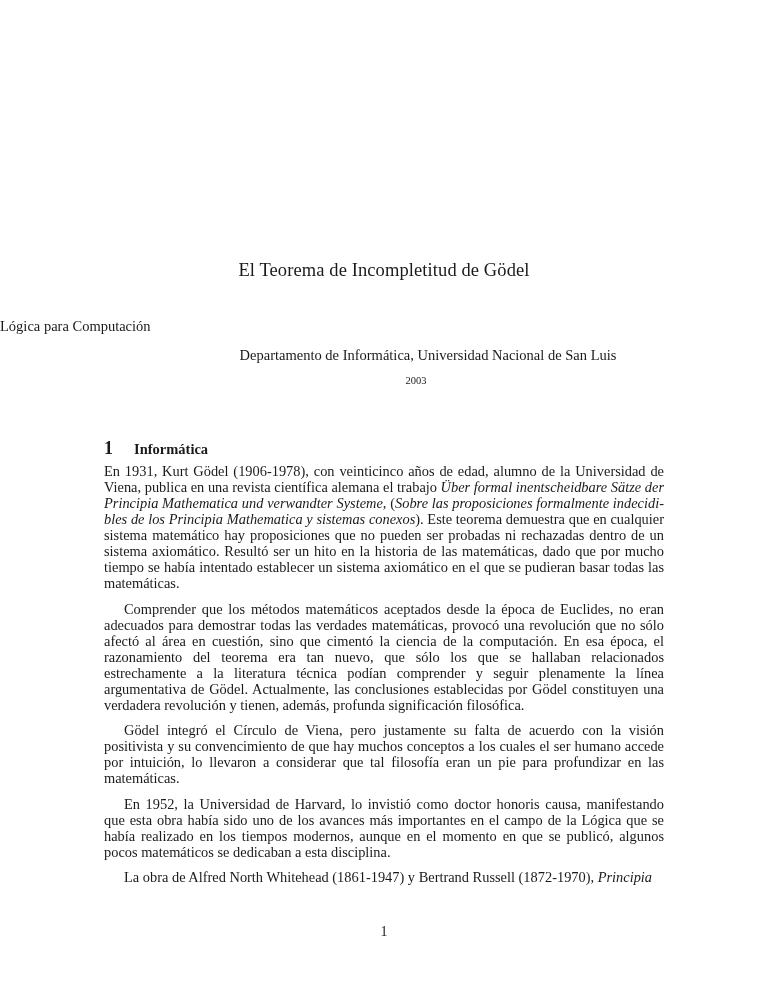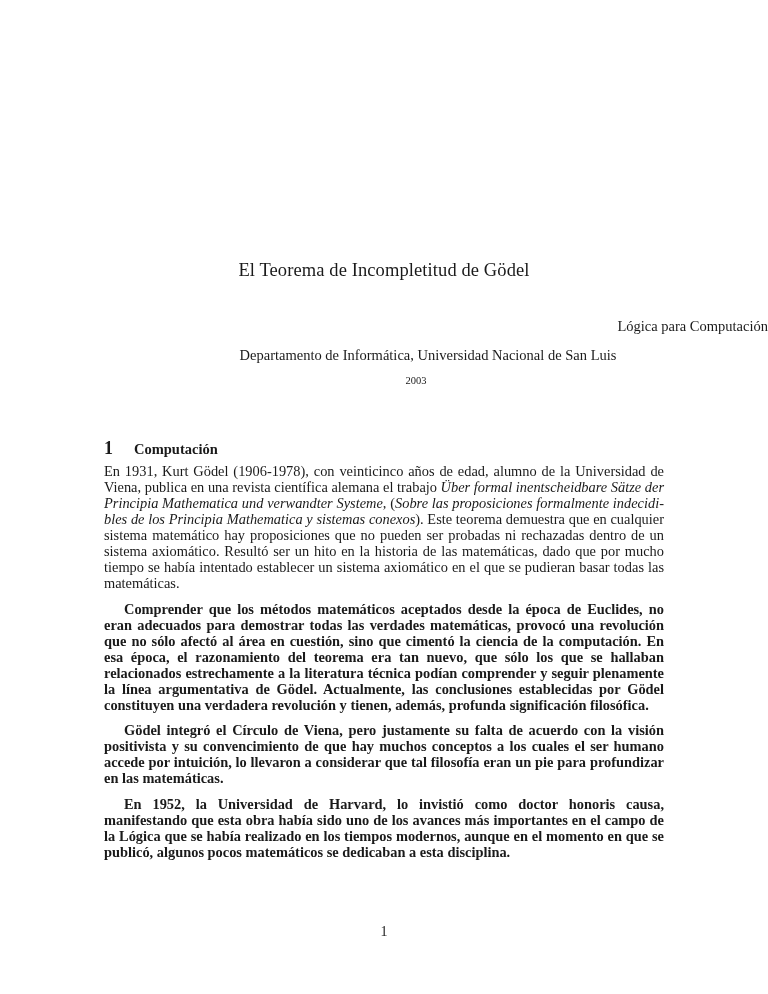--- a/index.html
+++ b/index.html
@@ -5,21 +5,21 @@
     html, body { margin: 0; padding: 0; background: #ffffff; }
     body {
       width: 768px; height: 994px; position: relative; overflow: hidden;
       font-family: "Liberation Serif", "DejaVu Serif", serif; color: #1a1a1a;
     }
     .title {
       position: absolute; top: 260px; left: 0; width: 768px; text-align: center;
       font-size: 18.5px; letter-spacing: 0.1px;
     }
     .subtitle {
-      position: absolute; top: 318px; left: 0; width: 768px; text-align: right;
+      position: absolute; top: 318px; left: 0; width: 768px; text-align: left;
       font-size: 14.5px;
     }
     .dept {
       position: absolute; top: 347px; left: 0; width: 768px; text-align: center;
       font-size: 14.5px;
       margin-left: 44px;
     }
     .year {
       position: absolute; top: 375px; left: 0; width: 768px; text-align: center;
       font-size: 10.5px;
@@ -29,39 +29,40 @@
       position: absolute; top: 438px; left: 104px; font-weight: bold; font-size: 17px;
     }
     .section-heading .num { display: inline-block; width: 30px; font-size: 18px; }
     .section-heading .txt { font-size: 14.5px; }
     .body-text {
       position: absolute; top: 463px; left: 104px; width: 560px;
       font-size: 14.4px; line-height: 16px; text-align: justify;
       hyphens: manual;
     }
     .body-text p { margin: 0 0 9.5px 0; }
-    .body-text p.indent { text-indent: 20px; font-weight: bold; }
+    .body-text p.indent { text-indent: 20px; }
     .body-text em { font-style: italic; }
     .page-number {
       position: absolute; top: 924px; left: 0; width: 768px; text-align: center;
       font-size: 14px;
     }
   </style>
 </head>
 <body>
 
 <div class="title">El Teorema de Incompletitud de Gödel</div>
 <div class="subtitle">Lógica para Computación</div>
 <div class="dept">Departamento de Informática, Universidad Nacional de San Luis</div>
 <div class="year">2003</div>
 
 <div class="section-heading">
-  <span class="num">1</span><span class="txt">Computación</span>
+  <span class="num">1</span><span class="txt">Informática</span>
 </div>
 
 <div class="body-text">
   <p><span>En 1931, Kurt Gödel (1906-1978), con veinticinco años de edad, alumno de la Universidad de Viena, publica en una revista científica alemana el trabajo </span><em>Über formal inentscheidbare Sätze der Principia Mathematica und verwandter Systeme</em><span>, (</span><em>Sobre las proposiciones formalmente indecidi­bles de los Principia Mathematica y sistemas conexos</em><span>). Este teorema demuestra que en cualquier sistema matemático hay proposiciones que no pueden ser probadas ni rechazadas dentro de un sistema axiomático. Resultó ser un hito en la historia de las matemáticas, dado que por mucho tiempo se había intentado establecer un sistema axiomático en el que se pudieran basar todas las matemáticas.</span></p>
   <p class="indent">Comprender que los métodos matemáticos aceptados desde la época de Euclides, no eran ade­cuados para demostrar todas las verdades matemáticas, provocó una revolución que no sólo afectó al área en cuestión, sino que cimentó la ciencia de la computación. En esa época, el razonamiento del teorema era tan nuevo, que sólo los que se hallaban relacionados estrechamente a la literatura técnica podían comprender y seguir plenamente la línea argumentativa de Gödel. Actualmente, las conclusiones establecidas por Gödel constituyen una verdadera revolución y tienen, además, profunda significación filosófica.</p>
   <p class="indent">Gödel integró el Círculo de Viena, pero justamente su falta de acuerdo con la visión positivista y su convencimiento de que hay muchos conceptos a los cuales el ser humano accede por intuición, lo llevaron a considerar que tal filosofía eran un pie para profundizar en las matemáticas.</p>
   <p class="indent">En 1952, la Universidad de Harvard, lo invistió como doctor honoris causa, manifestando que esta obra había sido uno de los avances más importantes en el campo de la Lógica que se había realizado en los tiempos modernos, aunque en el momento en que se publicó, algunos pocos matemáticos se dedicaban a esta disciplina.</p>
+  <p class="indent"><span>La obra de Alfred North Whitehead (1861-1947) y Bertrand Russell (1872-1970), </span><em>Principia</em></p>
 </div>
 
 <div class="page-number">1</div>
 
 </body></html>

